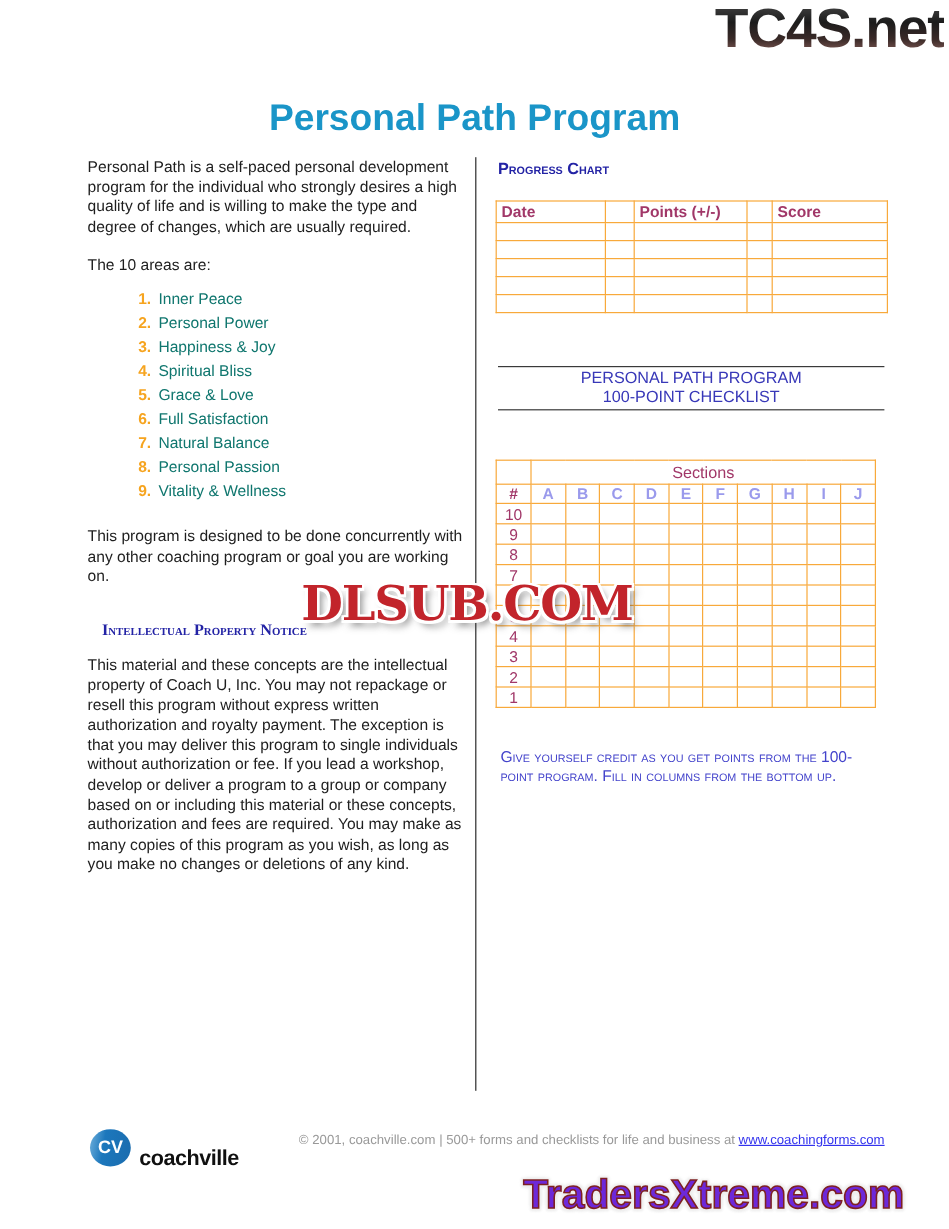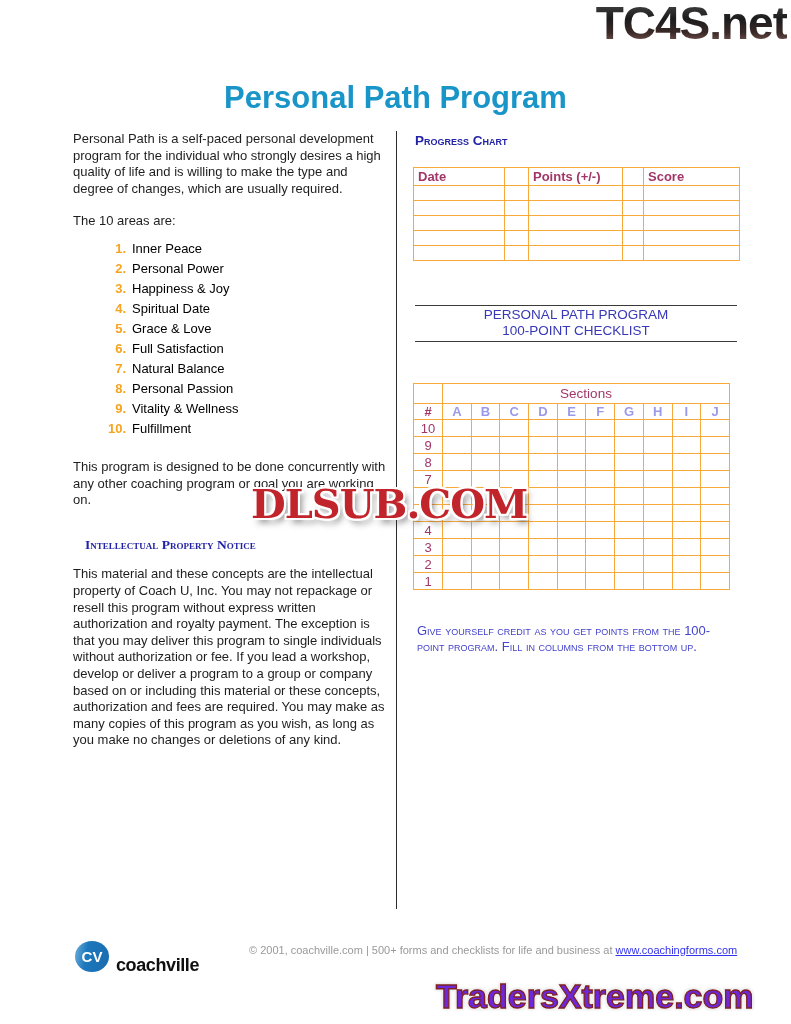--- a/index.html
+++ b/index.html
@@ -39,21 +39,21 @@
   
   .divider-v { position:absolute; left:396px; top:131px; width:1px; height:778px; background:#2b2b2b; }
 
   
   .col-left { position:absolute; left:73px; top:131px; width:318px;
     font-size:13px; line-height:16.6px; color:#1e1e1e; }
   .col-left p { margin:0 0 16px 0; }
   .col-left .areas-intro { margin:2px 0 11px 0; }
   .area-row { height:20px; display:flex; }
   .area-num { width:59px; text-align:right; font-weight:bold; color:#f6a41f; padding-right:6px; }
-  .area-label { color:#000000; }
+  .area-label { color:#0f766e; }
   .areas { margin-bottom:18px; }
   .concurrent { margin-top:16px; }
   .sc { font-variant:small-caps; }
   .ip-heading { font-size:13.5px; font-weight:bold; color:#2323a5; margin:28px 0 13px 12px;font-family:Liberation Serif, serif; }
 
   
   .rc-heading { position:absolute; left:415px; top:133px;
     font-size:13.5px; font-weight:bold; color:#2323a5; }
   table { border-collapse:collapse;padding-left:32px; }
   .progress { position:absolute; left:413px; top:167px; table-layout:fixed; }
@@ -111,45 +111,41 @@
         <div class="area-row">
           <span class="area-num">2.</span>
           <span class="area-label">Personal Power</span>
         </div>
         <div class="area-row">
           <span class="area-num">3.</span>
           <span class="area-label">Happiness &amp; Joy</span>
         </div>
         <div class="area-row">
           <span class="area-num">4.</span>
-          <span class="area-label">Spiritual Date</span>
+          <span class="area-label">Spiritual Bliss</span>
         </div>
         <div class="area-row">
           <span class="area-num">5.</span>
           <span class="area-label">Grace &amp; Love</span>
         </div>
         <div class="area-row">
           <span class="area-num">6.</span>
           <span class="area-label">Full Satisfaction</span>
         </div>
         <div class="area-row">
           <span class="area-num">7.</span>
           <span class="area-label">Natural Balance</span>
         </div>
         <div class="area-row">
           <span class="area-num">8.</span>
           <span class="area-label">Personal Passion</span>
         </div>
         <div class="area-row">
           <span class="area-num">9.</span>
           <span class="area-label">Vitality &amp; Wellness</span>
-        </div>
-        <div class="area-row">
-          <span class="area-num">10.</span>
-          <span class="area-label">Fulfillment</span>
         </div>
       </div>
     <p class="concurrent">This program is designed to be done concurrently with any other coaching program or goal you are working on.</p>
     <h3 class="ip-heading sc">Intellectual Property Notice</h3>
     <p>This material and these concepts are the intellectual property of Coach U, Inc. You may not repackage or resell this program without express written authorization and royalty payment. The exception is that you may deliver this program to single individuals without authorization or fee. If you lead a workshop, develop or deliver a program to a group or company based on or including this material or these concepts, authorization and fees are required. You may make as many copies of this program as you wish, as long as you make no changes or deletions of any kind.</p>
   </div>
 
   <h3 class="rc-heading sc">Progress Chart</h3>
 
   <table class="progress">

